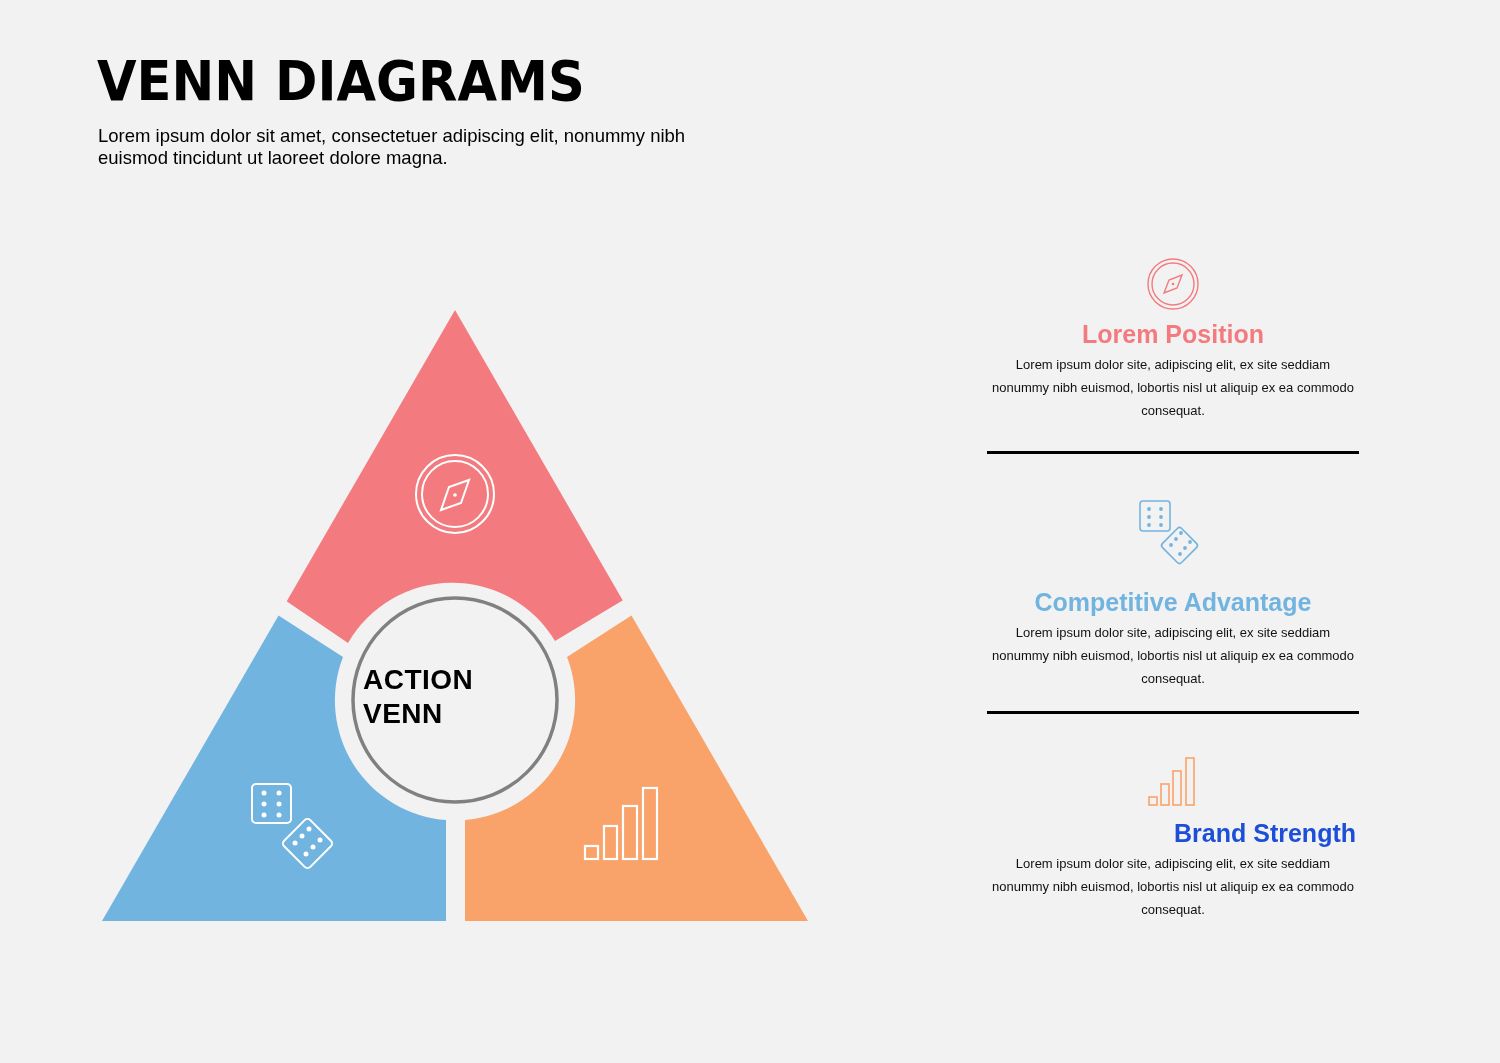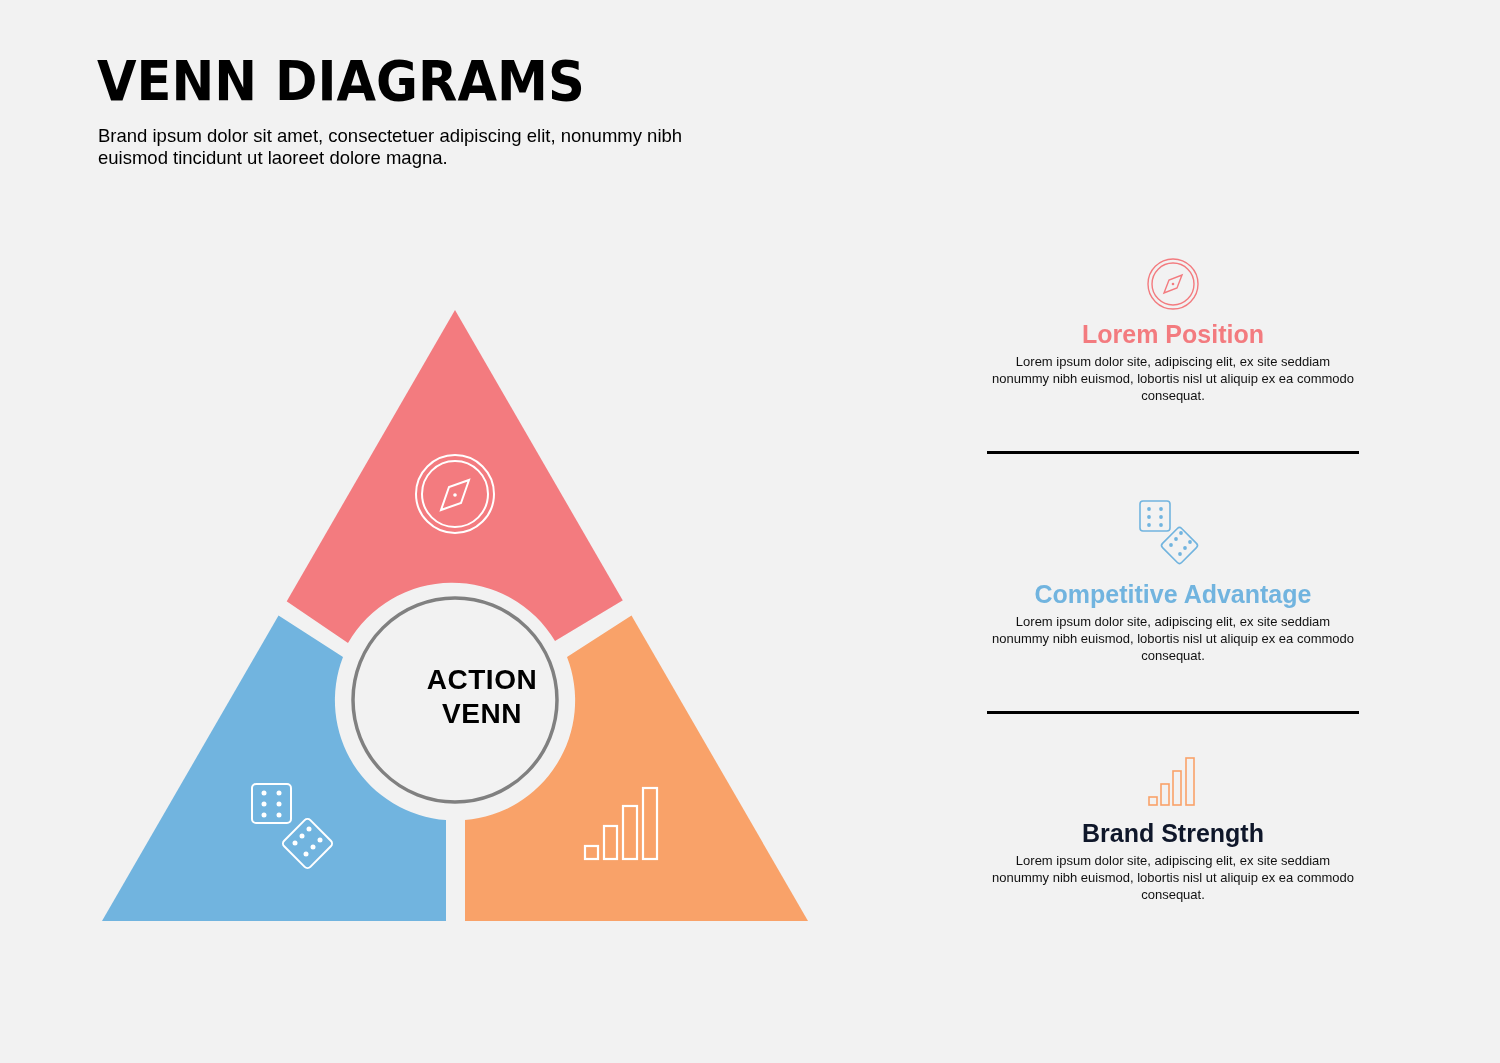--- a/index.html
+++ b/index.html
@@ -17,41 +17,41 @@
     font-weight: bold; font-size: 55px; letter-spacing: 0px;
     line-height: 66px; margin: 0;
     transform: scaleX(0.93); transform-origin: left top;
   }
   .subtitle {
     position: absolute; left: 98px; top: 125px; width: 640px;
     font-size: 18.5px; line-height: 21.5px; margin: 0;
   }
   .diagram { position: absolute; left: 0; top: 0; width: 1500px; height: 1063px; }
   .center-label {
-    position: absolute; left: 374px; top: 663px; width: 216px;
-    text-align: center; font-weight: bold; font-size: 28px; line-height: 34px;
+    position: absolute; left: 363px; top: 663px; width: 216px;
+    text-align: left; font-weight: bold; font-size: 28px; line-height: 34px;
     letter-spacing: 0.5px;
   }
   .panel { position: absolute; left: 990px; width: 366px; text-align: center; }
   .panel .icon { display: block; margin: 0 auto; }
   .panel h3 {
     margin: 0; font-weight: bold; font-size: 25px; line-height: 30px;
   }
   .panel p {
-    margin: 4px 0 0 0; font-size: 13px; line-height: 17px; color: #111;
+    margin: 4px 0 0 0; font-size: 13px; line-height: 23px; color: #111;
   }
   .divider {
     position: absolute; left: 987px; width: 372px; height: 3px; background: #000;
   }
 </style>
 </head>
 <body>
 
 <h1 class="title">VENN DIAGRAMS</h1>
-<p class="subtitle">Brand ipsum dolor sit amet, consectetuer adipiscing elit, nonummy nibh euismod tincidunt ut laoreet dolore magna.</p>
+<p class="subtitle">Lorem ipsum dolor sit amet, consectetuer adipiscing elit, nonummy nibh euismod tincidunt ut laoreet dolore magna.</p>
 
 <svg class="diagram" viewBox="0 0 1500 1063" xmlns="http://www.w3.org/2000/svg">
   <defs>
     <clipPath id="tri">
       <polygon points="455,310 102,921 808,921"></polygon>
     </clipPath>
   </defs>
   <g clip-path="url(#tri)">
 
     <path d="M455,250 L640,250 L640,590 L555,641 A120,120 0 0 0 348,643 L270,590 L270,250 Z" fill="#f37b7f"></path>
@@ -133,30 +133,30 @@
       <circle cx="11" cy="26" r="1.9"></circle>
         <circle cx="23" cy="26" r="1.9"></circle>
       <circle cx="43" cy="34" r="1.9"></circle>
         <circle cx="38" cy="40" r="1.9"></circle>
       <circle cx="33" cy="46" r="1.9"></circle>
         <circle cx="52" cy="43" r="1.9"></circle>
       <circle cx="47" cy="49" r="1.9"></circle>
         <circle cx="42" cy="55" r="1.9"></circle>
     </g>
   </svg>
-  <h3 style="color:#71b4df; margin-top:12px;">Competitive Advantage</h3>
+  <h3 style="color:#71b4df; margin-top:20px;">Competitive Advantage</h3>
   <p>Lorem ipsum dolor site, adipiscing elit, ex site seddiam nonummy nibh euismod, lobortis nisl ut aliquip ex ea commodo consequat.</p>
 </div>
 
 <div class="divider" style="top:711px;"></div>
 
 <div class="panel" style="top:756px;">
   <svg class="icon" width="52" height="52" viewBox="0 0 52 52">
     <g fill="none" stroke="#f9a269" stroke-width="1.6">
       <rect x="2" y="41" width="8" height="8"></rect>
       <rect x="14" y="28" width="8" height="21"></rect>
       <rect x="26" y="15" width="8" height="34"></rect>
       <rect x="39" y="2" width="8" height="47"></rect>
     </g>
   </svg>
-  <h3 style="color:#0f172a; margin-top:10px;">Brand Strength</h3>
+  <h3 style="color:#1d4ed8; margin-top:10px;text-align:right;">Brand Strength</h3>
   <p>Lorem ipsum dolor site, adipiscing elit, ex site seddiam nonummy nibh euismod, lobortis nisl ut aliquip ex ea commodo consequat.</p>
 </div>
 
 </body></html>

